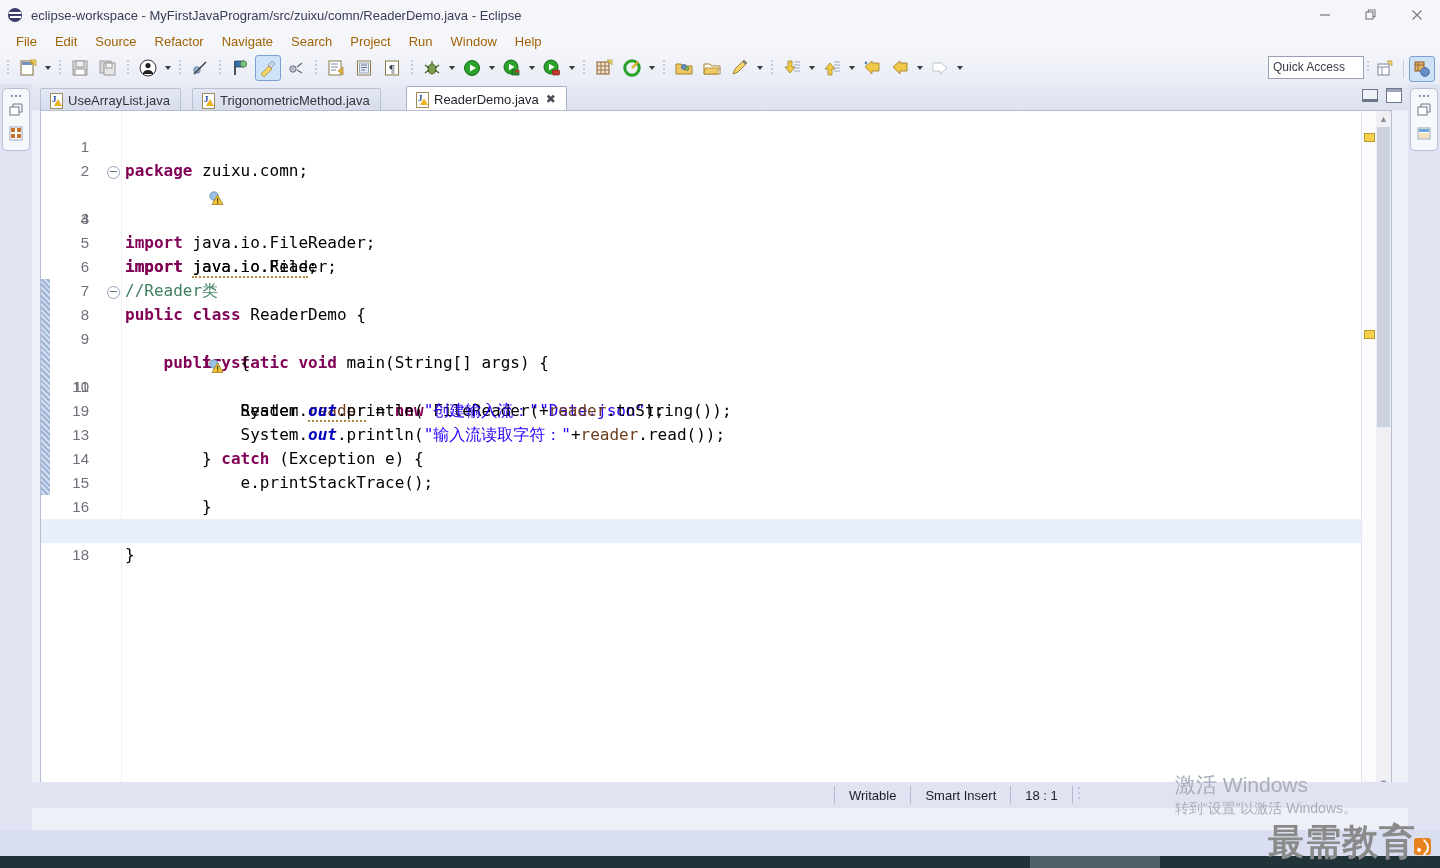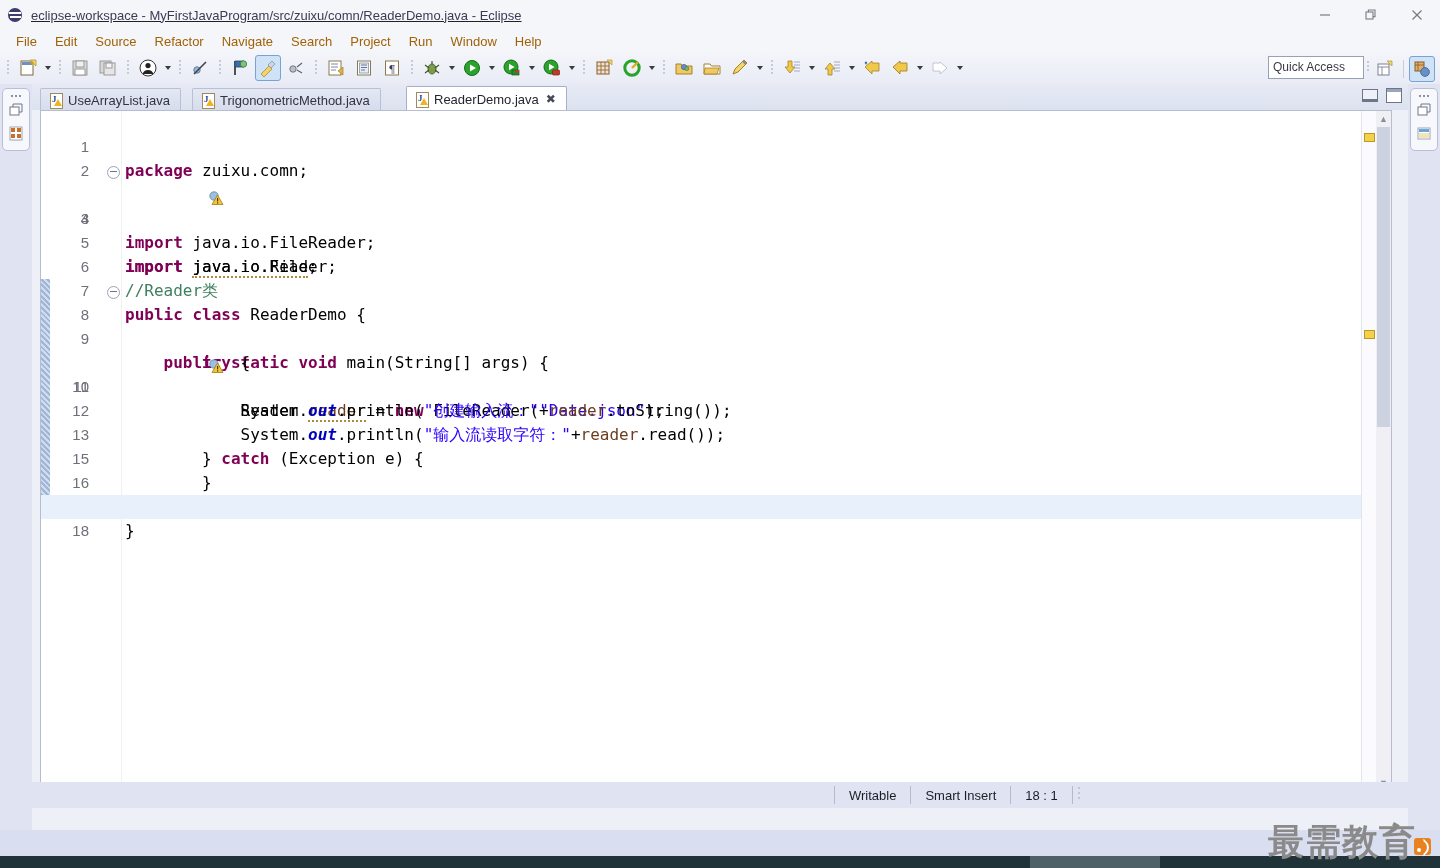--- a/index.html
+++ b/index.html
@@ -5,21 +5,21 @@
   html,body{margin:0;padding:0;}
   body{
     width:1440px;height:868px;overflow:hidden;
     font-family:"Liberation Sans", sans-serif;
     font-size:13px;color:#222;
     background:#d9dff0;
   }
   #app{position:relative;width:1440px;height:868px;}
 
   
-  .titlebar{height:30px;background:#f5f6fa;display:flex;align-items:center;position:relative;text-decoration:underline;}
+  .titlebar{height:30px;background:#f5f6fa;display:flex;align-items:center;position:relative;}
   .ecl-logo{width:16px;height:16px;margin:0 7px 0 8px;position:relative;flex:0 0 auto;}
   .ecl-logo .d1{position:absolute;left:0;top:1px;width:14px;height:14px;border-radius:50%;
       background:#3b3b6d;}
   .ecl-logo .d2{position:absolute;left:1px;top:5px;width:12px;height:2px;background:#fff;}
   .ecl-logo .d3{position:absolute;left:2px;top:9px;width:11px;height:2px;background:#fff;}
   .title-text{font-size:13px;color:#3b3b55;white-space:nowrap;}
   .wincontrols{position:absolute;right:0;top:0;height:30px;display:flex;}
   .wc{width:46px;height:30px;display:flex;align-items:center;justify-content:center;color:#7a7a86;}
 
   
@@ -626,29 +626,33 @@
             <span class="ln">10</span>
             <span class="src">            Reader <span class="locu">reader</span> = <span class="kw">new</span> FileReader(<span class="str">"Date.json"</span>);</span>
           </div>
 
           <div class="cline">
             <span class="ln">11</span>
             <span class="src">            System.<span class="fld">out</span>.println(<span class="str">"创建输入流："</span>+<span class="loc">reader</span>.toString());</span>
           </div>
 
           <div class="cline">
-            <span class="ln">12</span>
+            <span class="ln">19</span>
             <span class="src">            System.<span class="fld">out</span>.println(<span class="str">"输入流读取字符："</span>+<span class="loc">reader</span>.read());</span>
           </div>
 
           <div class="cline">
             <span class="ln">13</span>
             <span class="src">        } <span class="kw">catch</span> (Exception e) {</span>
           </div>
 
+          <div class="cline">
+            <span class="ln">14</span>
+            <span class="src">            e.printStackTrace();</span>
+          </div>
 
           <div class="cline">
             <span class="ln">15</span>
             <span class="src">        }</span>
           </div>
 
           <div class="cline">
             <span class="ln">16</span>
             <span class="src">    }</span>
           </div>
@@ -695,16 +699,20 @@
         <i style="top:2px"></i>
         <i style="top:7px"></i>
         <i style="top:12px"></i>
       </div>
   </div>
 
   <div class="taskbar">
       <div class="hl"></div>
     </div>
 
+  <div class="winact">
+    <div class="l1">激活 Windows</div>
+    <div class="l2">转到“设置”以激活 Windows。</div>
+  </div>
   <div class="brand">最需教育</div>
   <div class="rss"></div>
 
 </div>
 
 </body></html>

